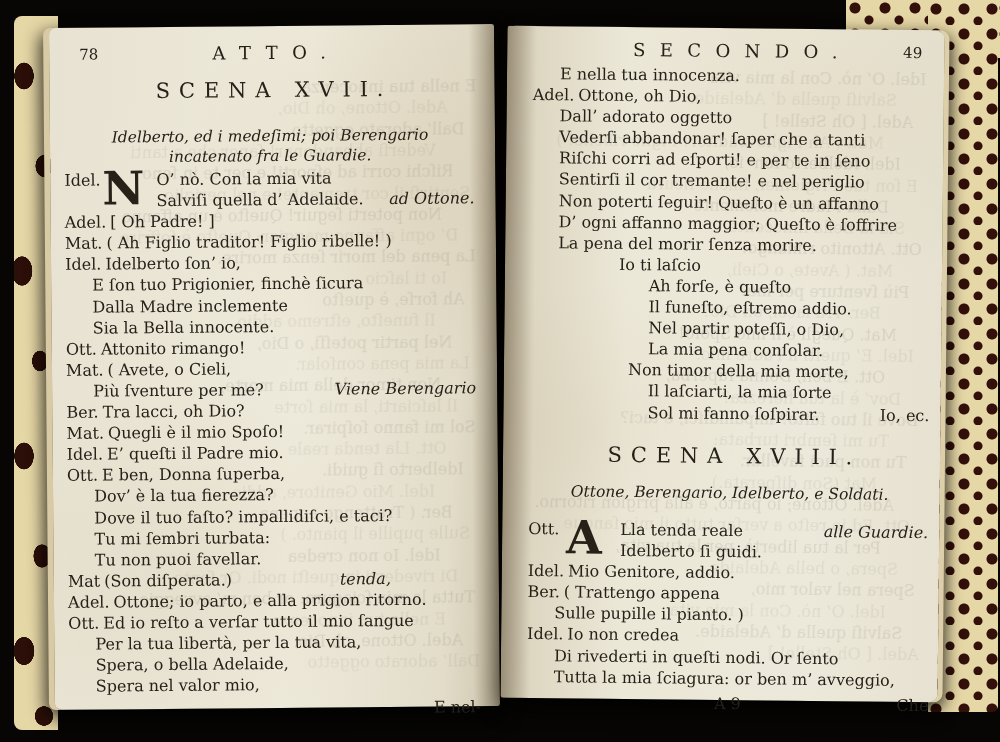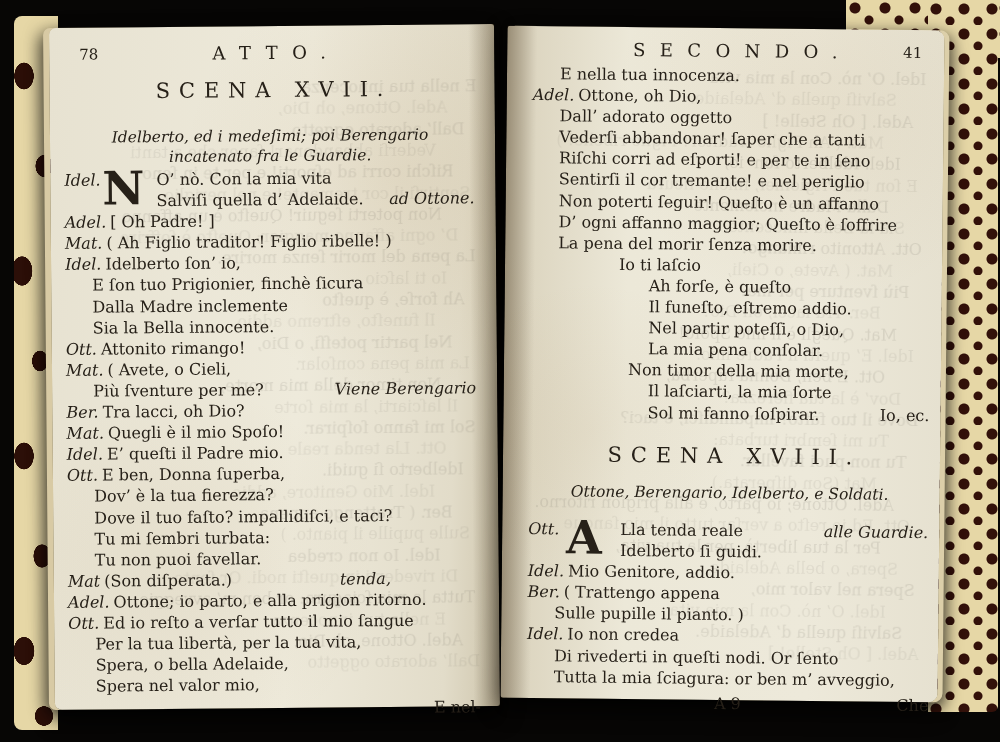--- a/index.html
+++ b/index.html
@@ -54,21 +54,21 @@
   
   .hdr{position:absolute;z-index:2;}
   .pagenum{font-size:15px;}
   .running{font-size:18px;letter-spacing:.8em;text-indent:.8em;text-align:center;}
   .scene-heading{position:absolute;z-index:2;text-align:center;font-size:21px;
                  letter-spacing:.42em;text-indent:.42em;white-space:nowrap;}
   .stage-dir{position:absolute;z-index:2;text-align:center;font-style:italic;
              font-size:15.5px;line-height:20px;}
   .lines{position:absolute;z-index:2;}
   .tline{position:relative;height:21.1px;line-height:21.1px;font-size:16px;white-space:nowrap;}
-  .speaker{font-style:italic;padding-right:4px;}
+  .speaker{padding-right:4px;}
   .ind-1{padding-left:27px}.ind-2{padding-left:88px}.ind-3{padding-left:98px}
   .ind-4{padding-left:118px}.ind-5{padding-left:92px}
   .has-cap{padding-left:92px;}
   .has-cap .speaker{position:absolute;left:0;top:0;}
   .dropcap{position:absolute;left:38px;top:0px;font-size:46px;line-height:38px;font-weight:bold;}
   .rightnote{position:absolute;right:2px;top:0;}
   .midnote{position:absolute;left:272px;top:0;font-style:italic;}
   .it{font-style:italic}
   .catchword{position:absolute;z-index:2;font-size:16px;}
   .footer-sig{position:absolute;z-index:2;font-size:16px;text-align:center;}
@@ -203,21 +203,21 @@
         <div class="ghost" style="top: 487.3px; right: 29px; opacity: 0.08;">Ott. Ed io reſto a verſar tutto il mio ſangue</div>
         <div class="ghost" style="top: 508.6px; right: 58px; opacity: 0.115;">Per la tua libertà, per la tua vita,</div>
         <div class="ghost" style="top: 529.9px; right: 41px; opacity: 0.08;">Spera, o bella Adelaide,</div>
         <div class="ghost" style="top: 551.2px; right: 24px; opacity: 0.115;">Spera nel valor mio,</div>
         <div class="ghost" style="top: 572.5px; right: 53px; opacity: 0.08;">Idel. O’ nò. Con la mia vita</div>
         <div class="ghost" style="top: 593.8px; right: 36px; opacity: 0.115;">Salviſi quella d’ Adelaide.</div>
         <div class="ghost" style="top: 615.1px; right: 19px; opacity: 0.08;">Adel. [ Oh Stelle! ]</div>
       </div>
     <div class="hdr pr-hdr">
       <div class="running pr-running">SECONDO.</div>
-      <span class="pagenum pr-pagenum">41</span>
+      <span class="pagenum pr-pagenum">49</span>
     </div>
     <div class="lines pr-lines1" id="lines-right-1">
         <div class="tline ind-1"><span>E nella tua innocenza.</span></div>
         <div class="tline"><span class="speaker">Adel.</span><span>Ottone, oh Dio,</span></div>
         <div class="tline ind-1"><span>Dall’ adorato oggetto</span></div>
         <div class="tline ind-1"><span>Vederſi abbandonar! ſaper che a tanti</span></div>
         <div class="tline ind-1"><span>Riſchi corri ad eſporti! e per te in ſeno</span></div>
         <div class="tline ind-1"><span>Sentirſi il cor tremante! e nel periglio</span></div>
         <div class="tline ind-1"><span>Non poterti ſeguir! Queſto è un affanno</span></div>
         <div class="tline ind-1"><span>D’ ogni affanno maggior; Queſto è ſoffrire</span></div>

